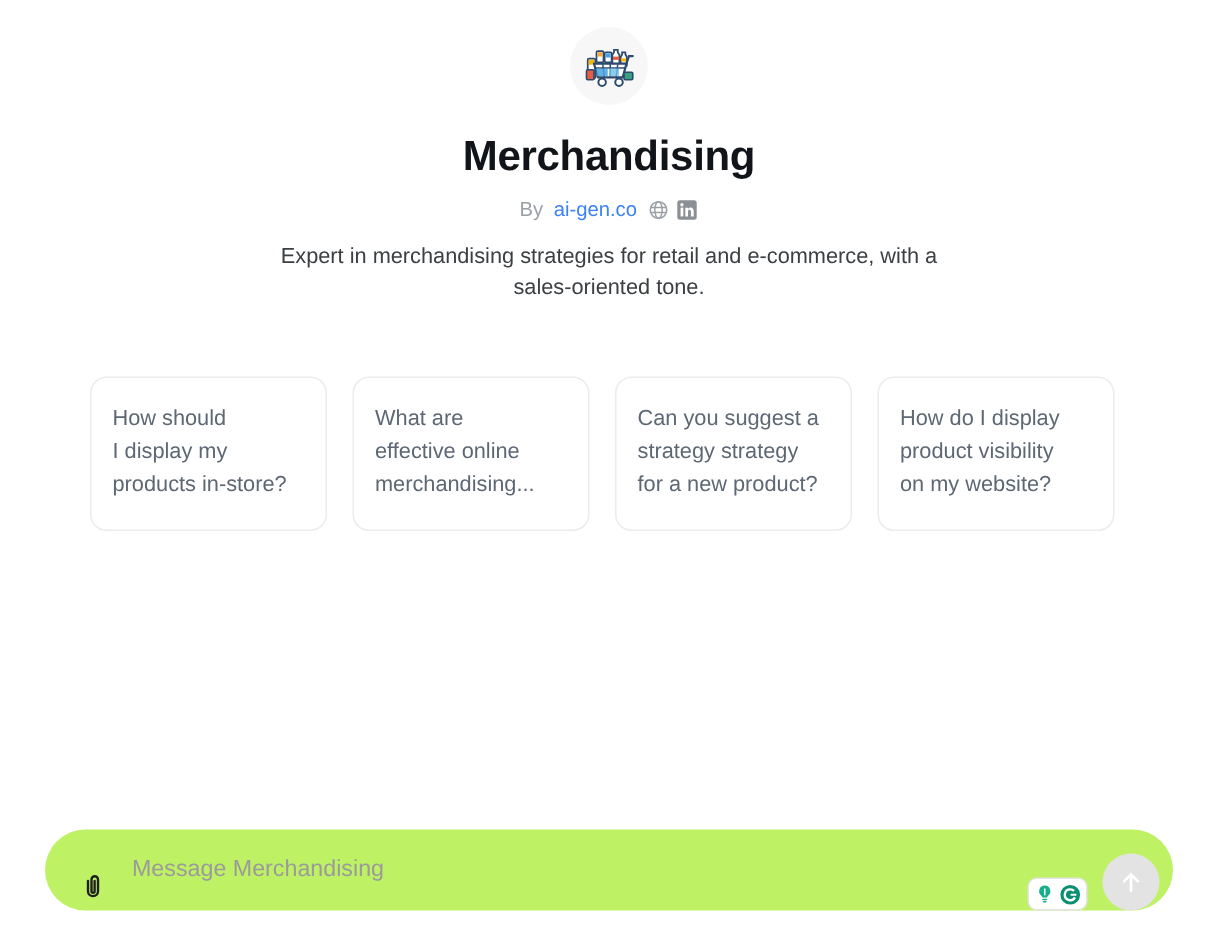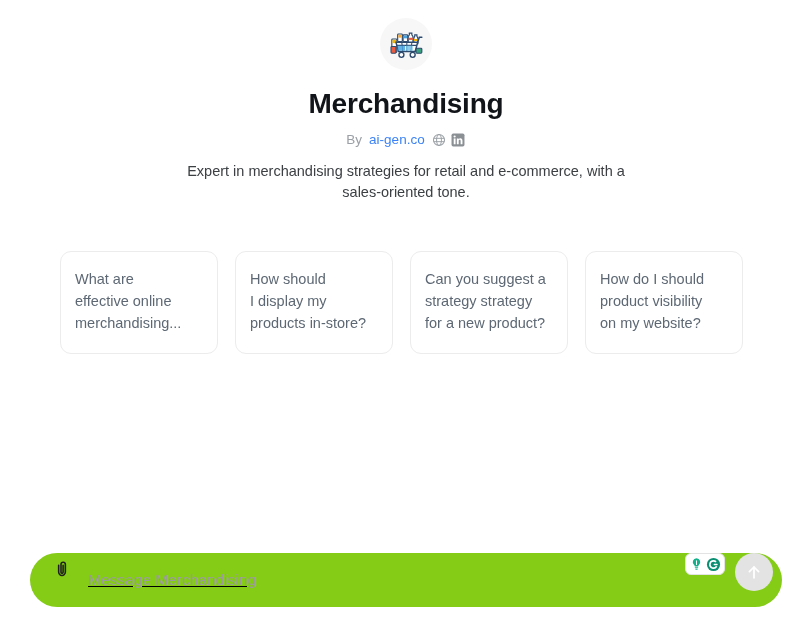--- a/index.html
+++ b/index.html
@@ -119,26 +119,25 @@
 
   
   .composer-wrap {
     flex: 0 0 auto;
     padding: 0 30px 21px 30px;
   }
 
   .composer {
     position: relative;
     height: 54px;
-    background: #84cc16;
+    background: #bef264;
     border-radius: 27px;
     display: flex;
-    align-items: flex-start;
+    align-items: flex-end;
     padding: 0 8px 0 16px;
-    text-decoration: underline;
   }
 
   .attach-btn {
     width: 32px;
     height: 32px;
     display: flex;
     align-items: center;
     justify-content: center;
     border: none;
     background: transparent;
@@ -256,30 +255,30 @@
             </svg>
           </span>
         </span>
       </div>
 
       <div class="description">Expert in merchandising strategies for retail and e-commerce, with a sales-oriented tone.</div>
 
     </div>
 
     <div class="cards">
+      <div class="card">How should
+I display my
+products in-store?</div>
       <div class="card">What are
 effective online
 merchandising...</div>
-      <div class="card">How should
-I display my
-products in-store?</div>
       <div class="card">Can you suggest a
 strategy strategy
 for a new product?</div>
-      <div class="card">How do I should
+      <div class="card">How do I display
 product visibility
 on my website?</div>
     </div>
 
   </div>
 
   <div class="composer-wrap">
     <div class="composer">
 
       <button class="attach-btn">

